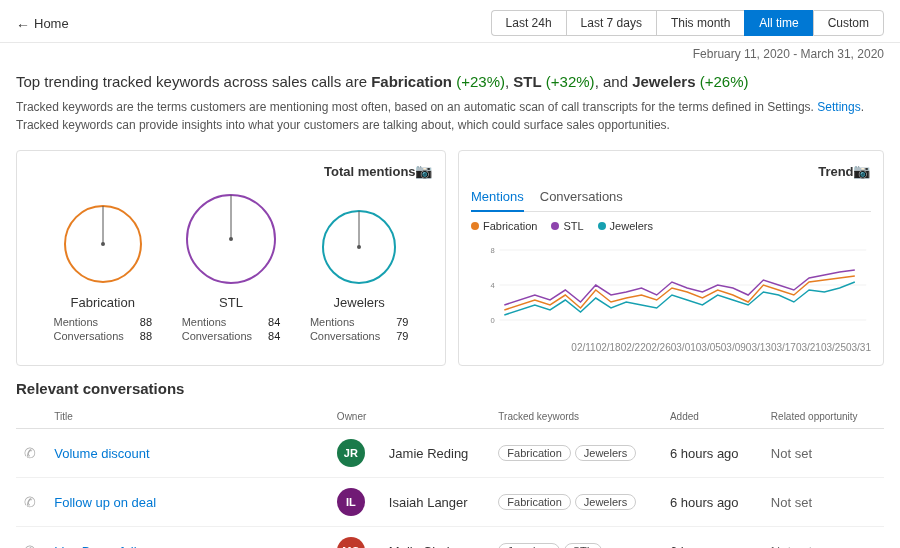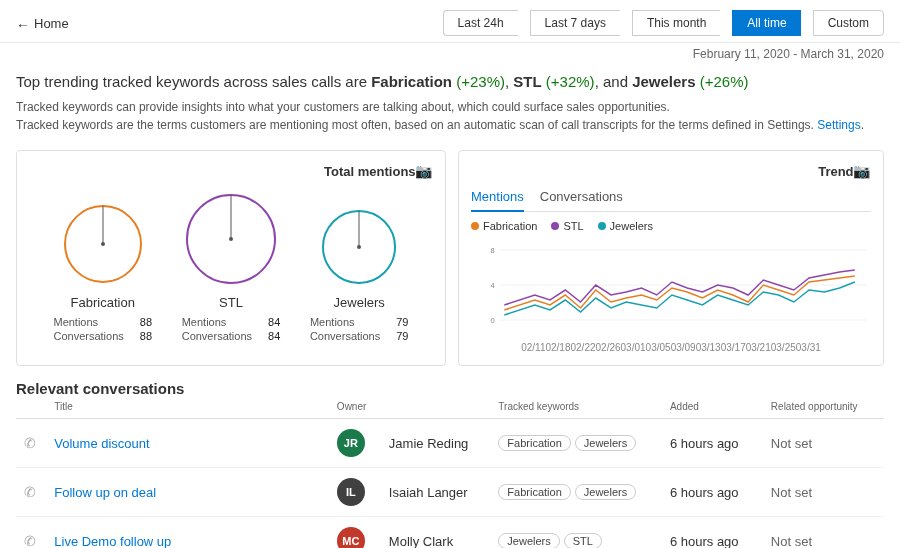--- a/index.html
+++ b/index.html
@@ -26,21 +26,21 @@
       color: #333;
       font-size: 13px;
       cursor: pointer;
       text-decoration: none;
     }
     .back-arrow {
       font-size: 14px;
     }
     .time-filters {
       display: flex;
-      gap: 12px;
+      gap: 0;
     }
     .time-filter-btn {
       border: 1px solid #ccc;
       background: #fff;
       padding: 5px 14px;
       font-size: 12px;
       cursor: pointer;
       color: #333;
     }
     .time-filter-btn:not(:last-child) {
@@ -188,32 +188,33 @@
     .chart-area {
       position: relative;
       height: 100px;
     }
     .chart-area svg {
       width: 100%;
       height: 100%;
     }
     .x-labels {
       display: flex;
-      justify-content: center;
+      justify-content: flex-end;
       margin-top: 2px;
       font-size: 10px;
       color: #888;
     }
     
     .conversations-section {
       padding: 6px 16px 8px 16px;
     }
     .conv-title {
       font-size: 15px;
       font-weight: 600;
+      margin-bottom: 10px;
     }
     .conv-table {
       width: 100%;
       border-collapse: collapse;
     }
     .conv-table th {
       text-align: left;
       font-size: 10px;
       color: #666;
       font-weight: 500;
@@ -281,24 +282,24 @@
     <button class="time-filter-btn">Custom</button>
   </div>
 </div>
 
 <div class="date-range">February 11, 2020 - March 31, 2020</div>
 
 <div class="headline-section">
   <div class="headline">
     <span>Top trending tracked keywords across sales calls are </span><span class="bold">Fabrication</span> <span class="green">(+23%)</span>, <span class="bold">STL</span> <span class="green">(+32%)</span>, and <span class="bold">Jewelers</span> <span class="green">(+26%)</span>
   </div>
-  <div class="subtext">Tracked keywords can provide insights into what your customers are talking about, which could surface sales opportunities.</div>
   <div class="subtext">
     <span>Tracked keywords are the terms customers are mentioning most often, based on an automatic scan of call transcripts for the terms defined in Settings.</span> <a>Settings</a>.
   </div>
+  <div class="subtext">Tracked keywords can provide insights into what your customers are talking about, which could surface sales opportunities.</div>
 </div>
 
 <div class="panels">
 
   <div class="panel panel-left">
     <div class="panel-title">
       <span>Total mentions</span>
       <span class="panel-icon">📷</span>
     </div>
     <div class="mentions-row">
@@ -439,21 +440,21 @@
           </td>
           <td class="col-keywords"><span class="keyword-tag">Fabrication</span><span class="keyword-tag">Jewelers</span></td>
           <td class="col-added">6 hours ago</td>
           <td class="col-related" style="color: rgb(102, 102, 102);">Not set</td>
         </tr>
         <tr>
           <td class="col-icon"><span class="phone-icon">✆</span></td>
           <td class="col-title" style="color: rgb(0, 120, 212); cursor: pointer;">Follow up on deal</td>
           <td class="col-owner">
             <div class="owner-cell">
-    <div class="avatar" style="background:#404040">IL</div>
+    <div class="avatar" style="background:#701a75">IL</div>
     <span>Isaiah Langer</span>
   </div>
           </td>
           <td class="col-keywords"><span class="keyword-tag">Fabrication</span><span class="keyword-tag">Jewelers</span></td>
           <td class="col-added">6 hours ago</td>
           <td class="col-related" style="color: rgb(102, 102, 102);">Not set</td>
         </tr>
         <tr>
           <td class="col-icon"><span class="phone-icon">✆</span></td>
           <td class="col-title" style="color: rgb(0, 120, 212); cursor: pointer;">Live Demo follow up</td>

